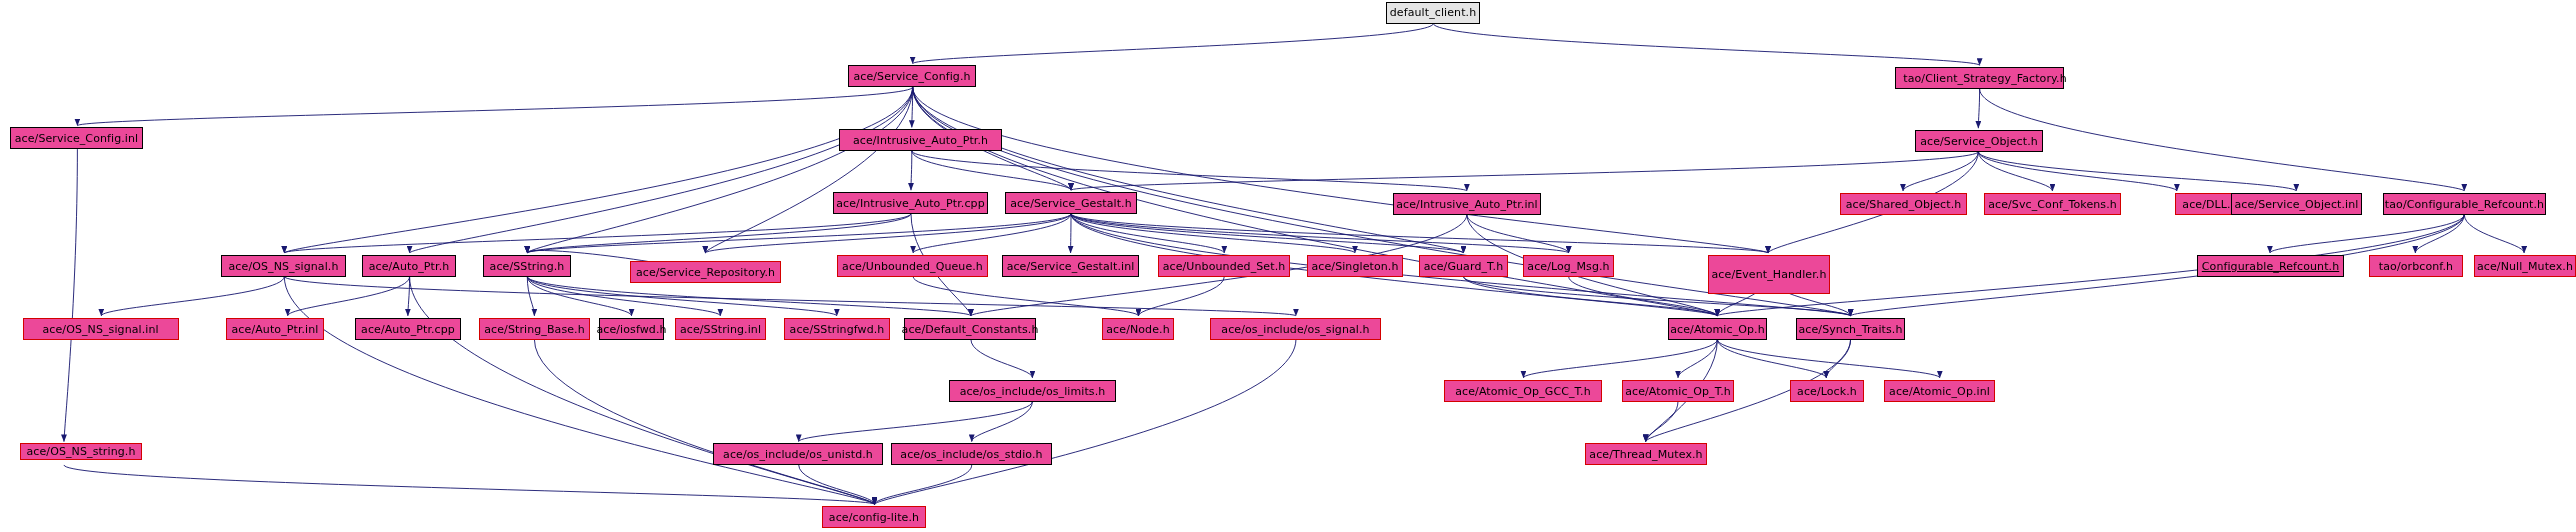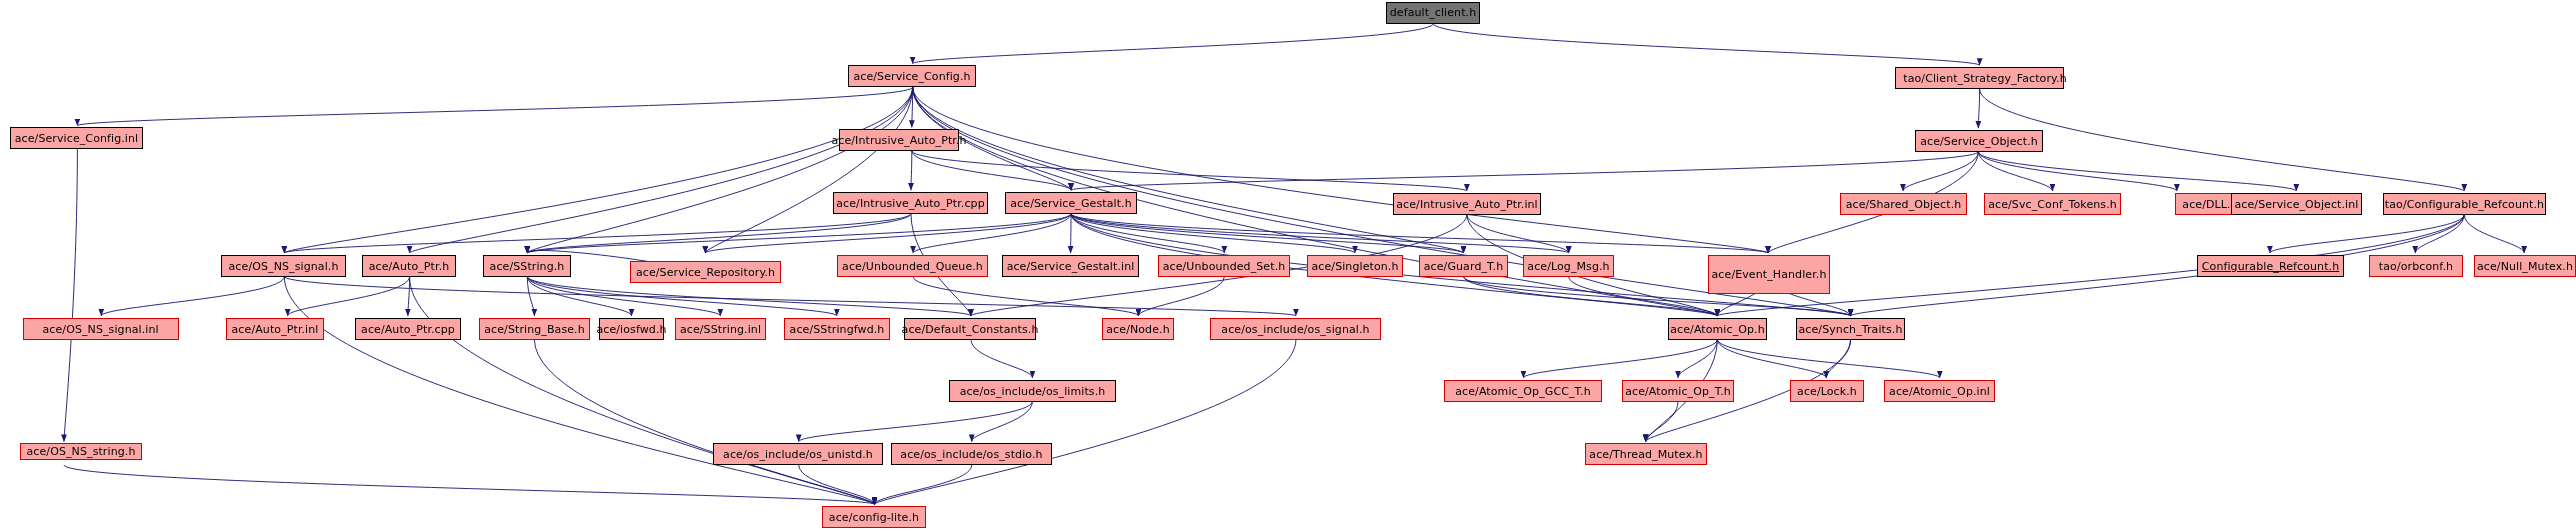--- a/index.html
+++ b/index.html
@@ -26,34 +26,34 @@
     height: 532px;
     pointer-events: none;
   }
   .node {
     position: absolute;
     box-sizing: border-box;
     display: flex;
     align-items: center;
     justify-content: center;
     border: 0.8px solid #000000;
-    background: #fca5a5;
+    background: #ec4899;
     font-family: "DejaVu Sans", sans-serif;
     font-size: 11px;
     line-height: 1;
     color: #000000;
     white-space: nowrap;
     padding: 0 5px;
     letter-spacing: 0.1px;
   }
   .node.red {
     border-color: #d40000;
   }
   .node.root {
-    background: #737373;
+    background: #e5e5e5;
     border-color: #000000;
   }
 </style>
 </head>
 <body>
 
 <div id="graph">
   <svg id="edge-layer" viewBox="0 0 3073 635">
     <defs>
       <marker id="arrowhead" markerWidth="9" markerHeight="7" refX="8.5" refY="3.5" orient="auto" markerUnits="userSpaceOnUse">
@@ -143,21 +143,21 @@
         <path d="M 952.5 555 C 952.5 579.5, 1043 590, 1043 602" fill="none" stroke="#191970" stroke-width="1.1" marker-end="url(#arrowhead)"></path>
         <path d="M 1159 555 C 1159 579.5, 1043 590, 1043 602" fill="none" stroke="#191970" stroke-width="1.1" marker-end="url(#arrowhead)"></path>
         <path d="M 75.5 555 C 75.5 579.5, 1043 590, 1043 602" fill="none" stroke="#191970" stroke-width="1.1" marker-end="url(#arrowhead)"></path>
       </g>
   </svg>
   <div id="node-layer">
       <div class="node root" style="left: 1386px; top: 1.7px; width: 94px; height: 22px;">default_client.h</div>
       <div class="node" style="left: 848px; top: 65px; width: 128px; height: 22px;">ace/Service_Config.h</div>
       <div class="node" style="left: 1895px; top: 67px; width: 169px; height: 22px; padding-left: 16px;">tao/Client_Strategy_Factory.h</div>
       <div class="node" style="left: 10px; top: 127px; width: 133px; height: 22px;">ace/Service_Config.inl</div>
-      <div class="node" style="left: 839px; top: 129px; width: 120px; height: 22px;">ace/Intrusive_Auto_Ptr.h</div>
+      <div class="node" style="left: 839px; top: 129px; width: 163px; height: 22px;">ace/Intrusive_Auto_Ptr.h</div>
       <div class="node" style="left: 1915px; top: 130px; width: 128px; height: 22px;">ace/Service_Object.h</div>
       <div class="node" style="left: 833px; top: 192px; width: 155px; height: 22px;">ace/Intrusive_Auto_Ptr.cpp</div>
       <div class="node" style="left: 1005px; top: 192px; width: 132px; height: 22px;">ace/Service_Gestalt.h</div>
       <div class="node" style="left: 1393px; top: 193px; width: 148px; height: 22px;">ace/Intrusive_Auto_Ptr.inl</div>
       <div class="node red" style="left: 1840px; top: 193px; width: 127px; height: 22px;">ace/Shared_Object.h</div>
       <div class="node red" style="left: 1984px; top: 193px; width: 137px; height: 22px;">ace/Svc_Conf_Tokens.h</div>
       <div class="node red" style="left: 2143px; top: 193px; width: 70px; height: 22px; margin-left: 32px;">ace/DLL.h</div>
       <div class="node" style="left: 2231px; top: 193px; width: 131px; height: 22px;">ace/Service_Object.inl</div>
       <div class="node" style="left: 2383px; top: 193px; width: 163px; height: 22px;">tao/Configurable_Refcount.h</div>
       <div class="node" style="left: 221px; top: 255px; width: 125px; height: 22px;">ace/OS_NS_signal.h</div>

